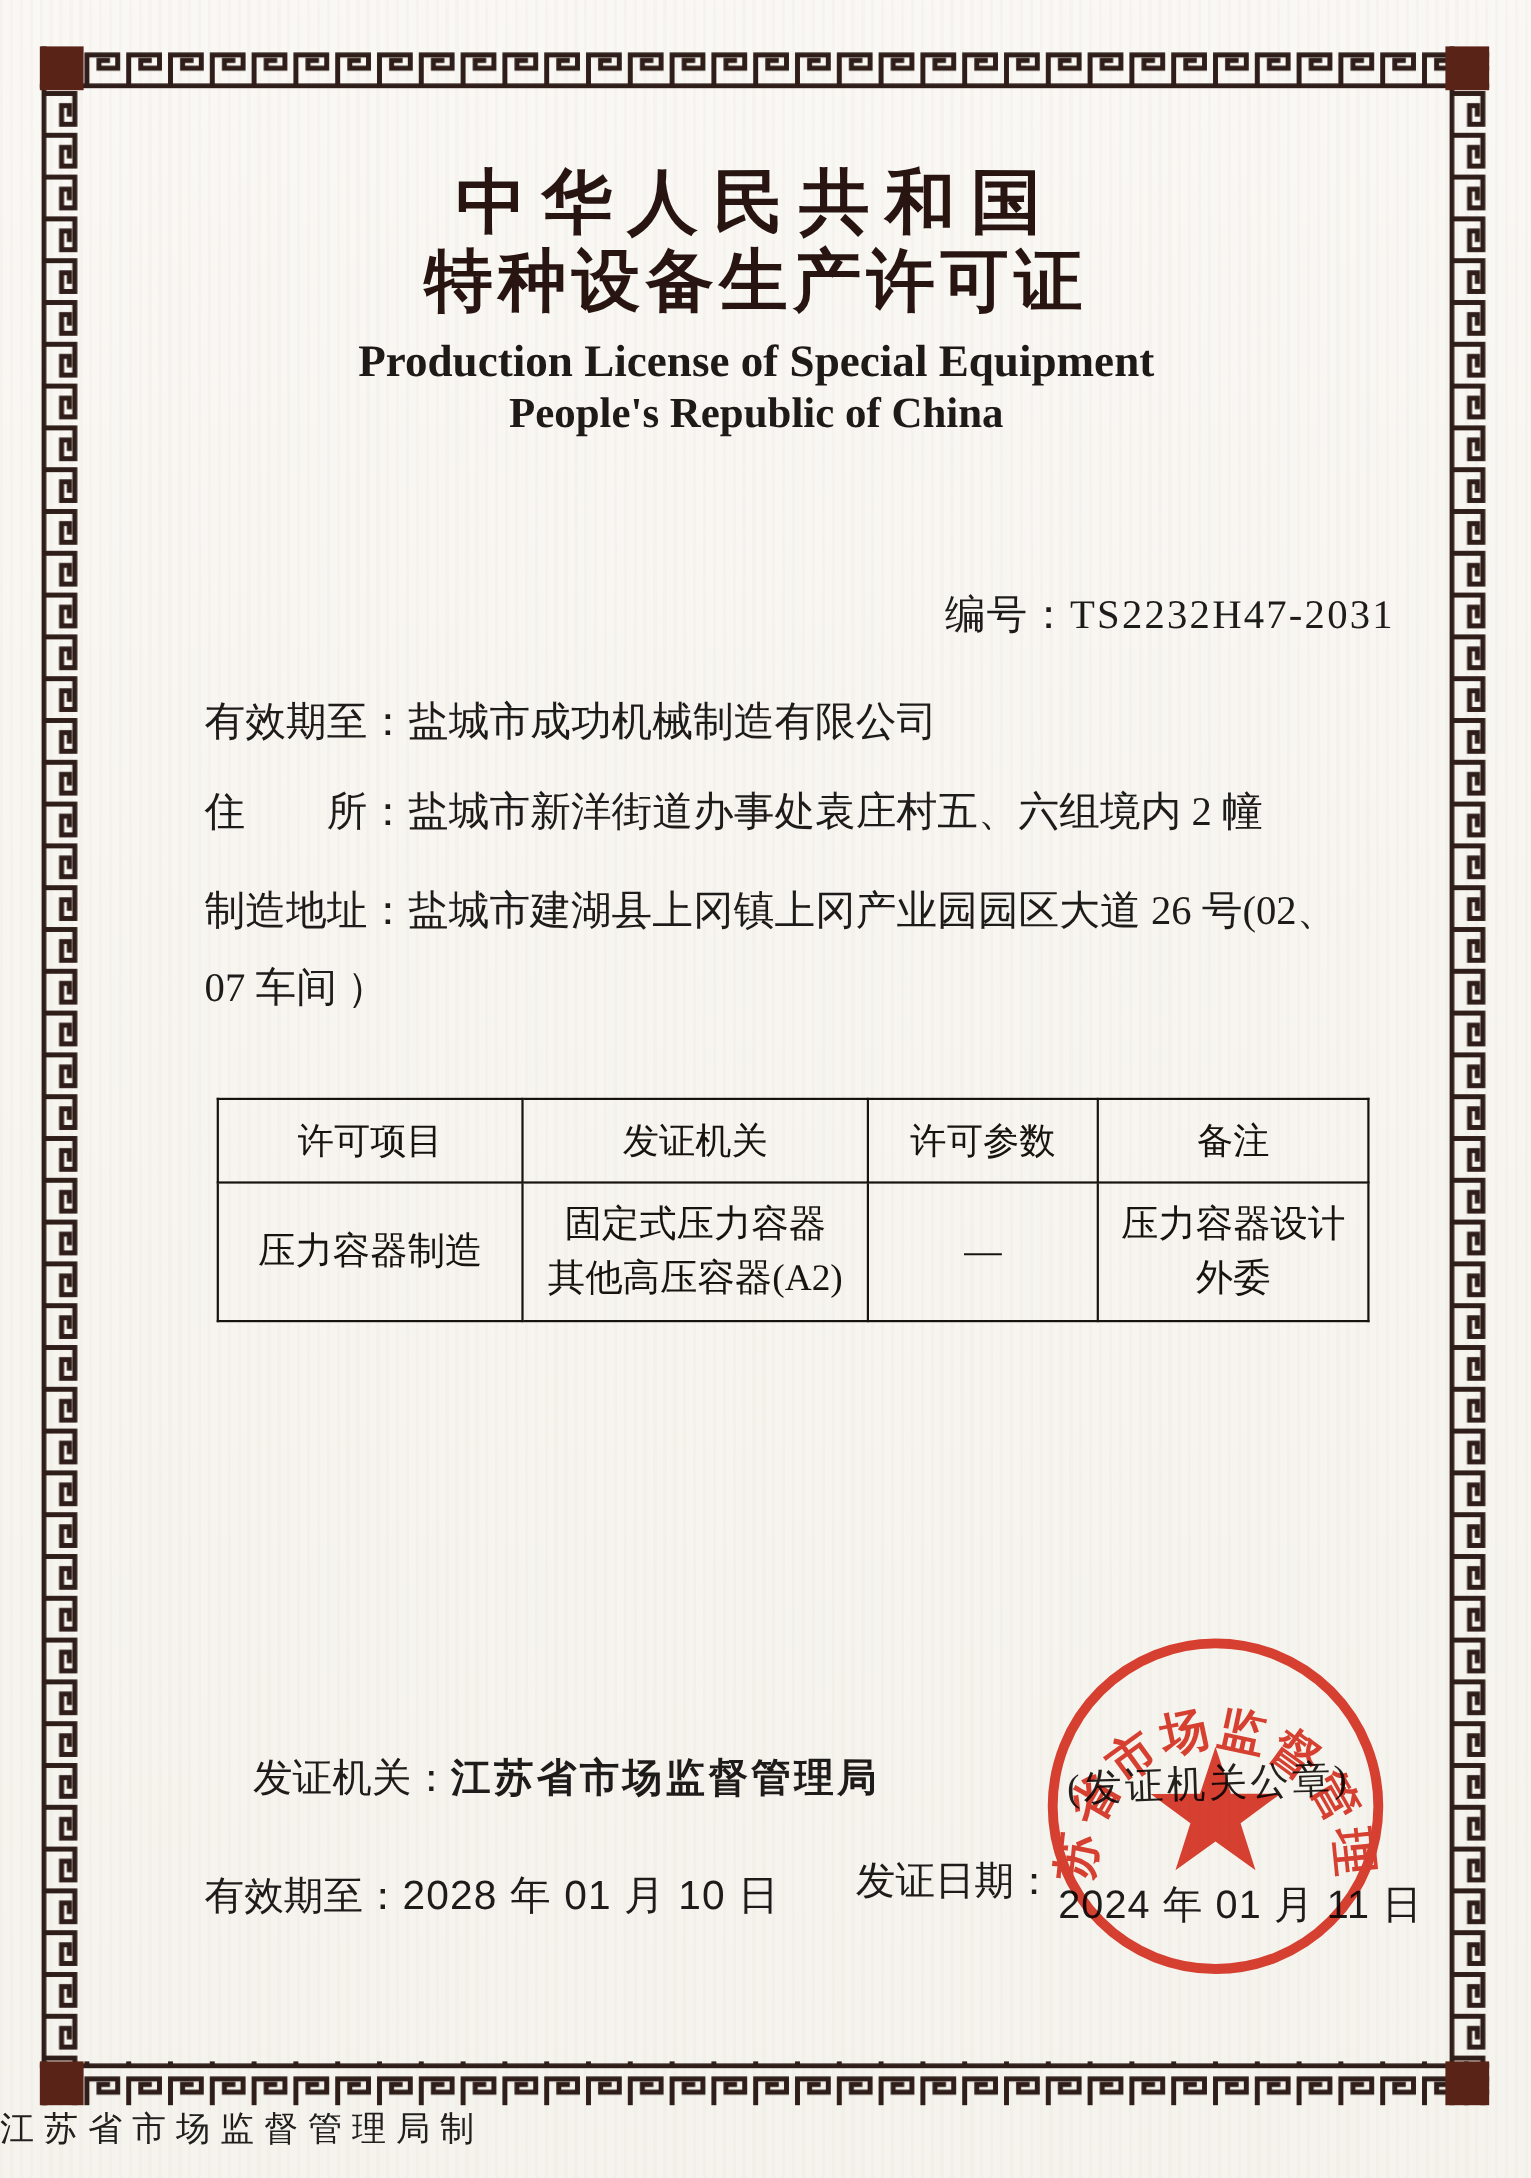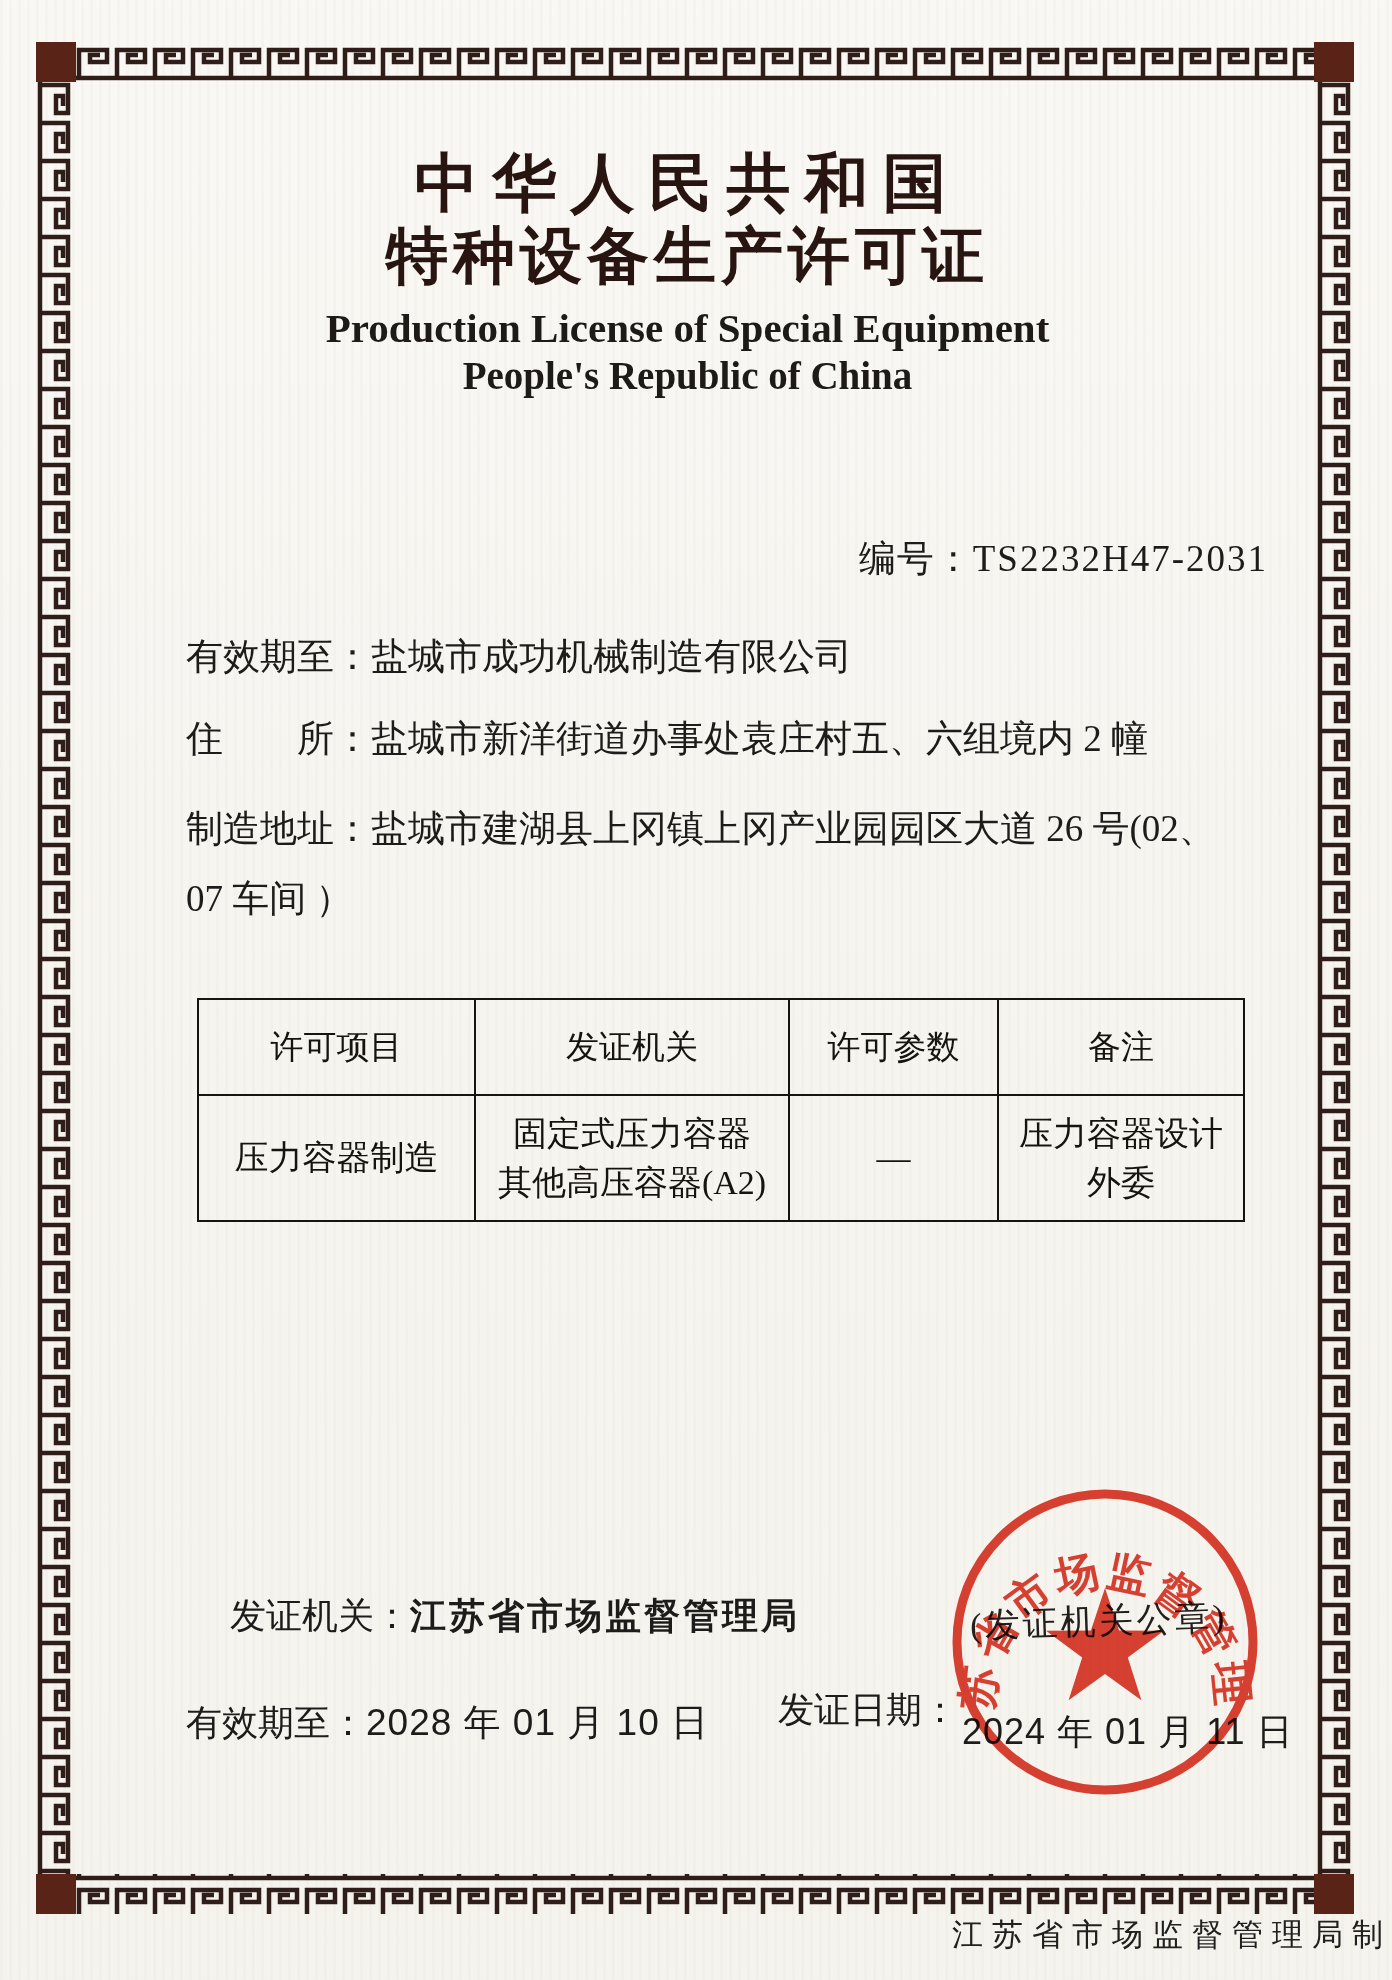--- a/index.html
+++ b/index.html
@@ -30,36 +30,36 @@
   .field{position:absolute;left:186px;width:1072px;font-size:37px;line-height:50px;}
   .field .val{white-space:pre-line;}
   .f-unit{top:632px;}
   .f-res{top:714px;}
   .f-mfg{top:794px;line-height:70px;}
   .approval{position:absolute;left:258px;top:926px;font-size:37px;}
   
   .lic-table{position:absolute;left:197px;top:998px;width:1048px;border-collapse:collapse;table-layout:fixed;
     font-size:33px;text-align:center;color:#17140f;}
   .lic-table th,.lic-table td{border:2.5px solid #17130e;padding:0 6px;white-space:pre-line;font-weight:normal;}
-  .lic-table thead tr{height:96px;}
+  .lic-table thead tr{height:76px;}
   .lic-table tbody tr{height:126px;}
   .lic-table td{font-size:34px;line-height:1.45;}
   .dash-cell{font-size:40px;}
   
   .authority{position:absolute;left:186px;top:1592px;font-size:36px;margin-left:44px;}
   .authority .val{font-weight:bold;letter-spacing:3px;}
   .valid{position:absolute;left:186px;top:1698px;font-size:36px;}
   .date-digits{font-family:var(--sans);font-size:37px;letter-spacing:1px;}
   .issue-label{position:absolute;left:778px;top:1686px;font-size:36px;}
   .issue-value{position:absolute;left:962px;top:1708px;font-size:36px;z-index:1;}
   
   .seal-note{position:absolute;left:970px;top:1598px;font-size:35px;letter-spacing:3px;color:#221f1c;z-index:1;transform:rotate(-2deg);}
   .seal{position:absolute;left:945px;top:1482px;z-index:2;mix-blend-mode:multiply;opacity:.93;}
   
-  .footer{position:absolute;left:0;right:0;top:1914px;text-align:right;font-size:31px;letter-spacing:9px;color:#21201e;}
+  .footer{position:absolute;left:0;right:0;top:1914px;text-align:left;font-size:31px;letter-spacing:9px;color:#21201e;}
 </style>
 </head>
 <body>
 
 <div class="page">
 
   <svg class="border-svg" width="1318" height="1872" viewBox="0 0 1318 1872" aria-hidden="true">
     <defs>
       <pattern id="pm-h" width="38" height="40" patternUnits="userSpaceOnUse">
         <path d="M0 36 H38 M5 36 V8 H33 V20 H16 V13 H26" fill="none" stroke="#2e1d18" stroke-width="4.5"></path>

